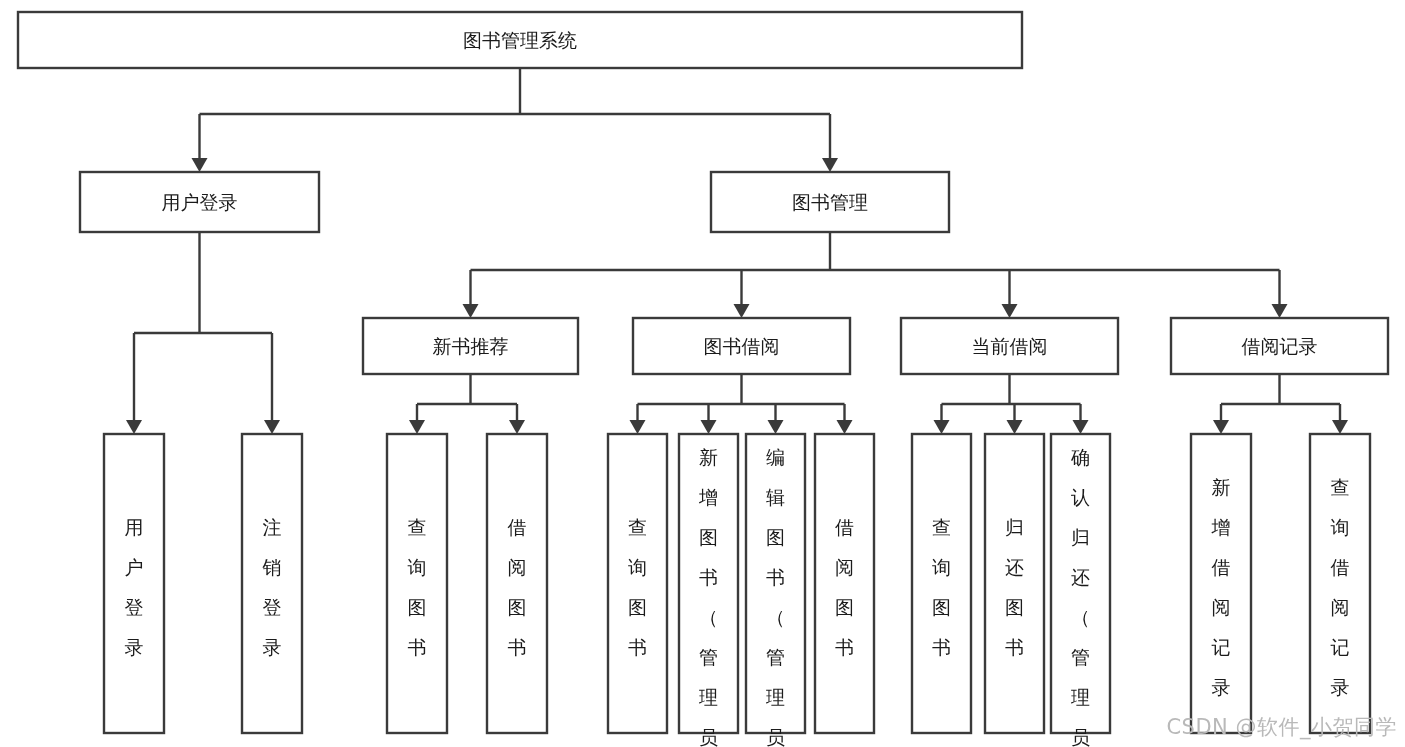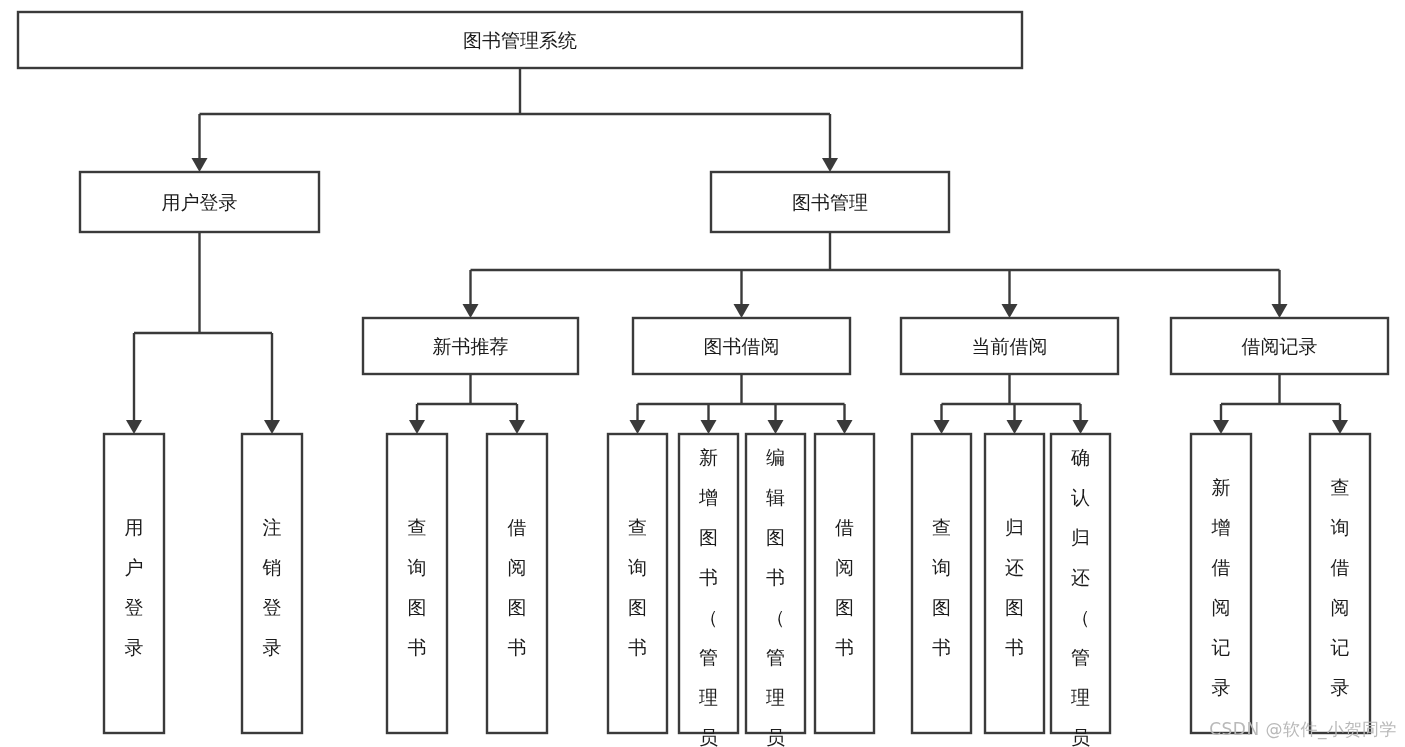--- a/index.html
+++ b/index.html
@@ -53,21 +53,21 @@
     font-family: "DejaVu Sans", "Liberation Sans", sans-serif;
     font-size: 19px;
     fill: #1b1b1b;
     text-anchor: middle;
   }
   .watermark-text {
     position: absolute;
     right: 8px;
     bottom: 6px;
     font-family: "DejaVu Sans", "Liberation Sans", sans-serif;
-    font-size: 17px;
+    font-size: 21px;
     color: #b9b9b9;
     letter-spacing: 0.5px;
     white-space: nowrap;
     user-select: none;
   }
 </style>
 </head>
 <body>
 
 <div id="diagram-root">

